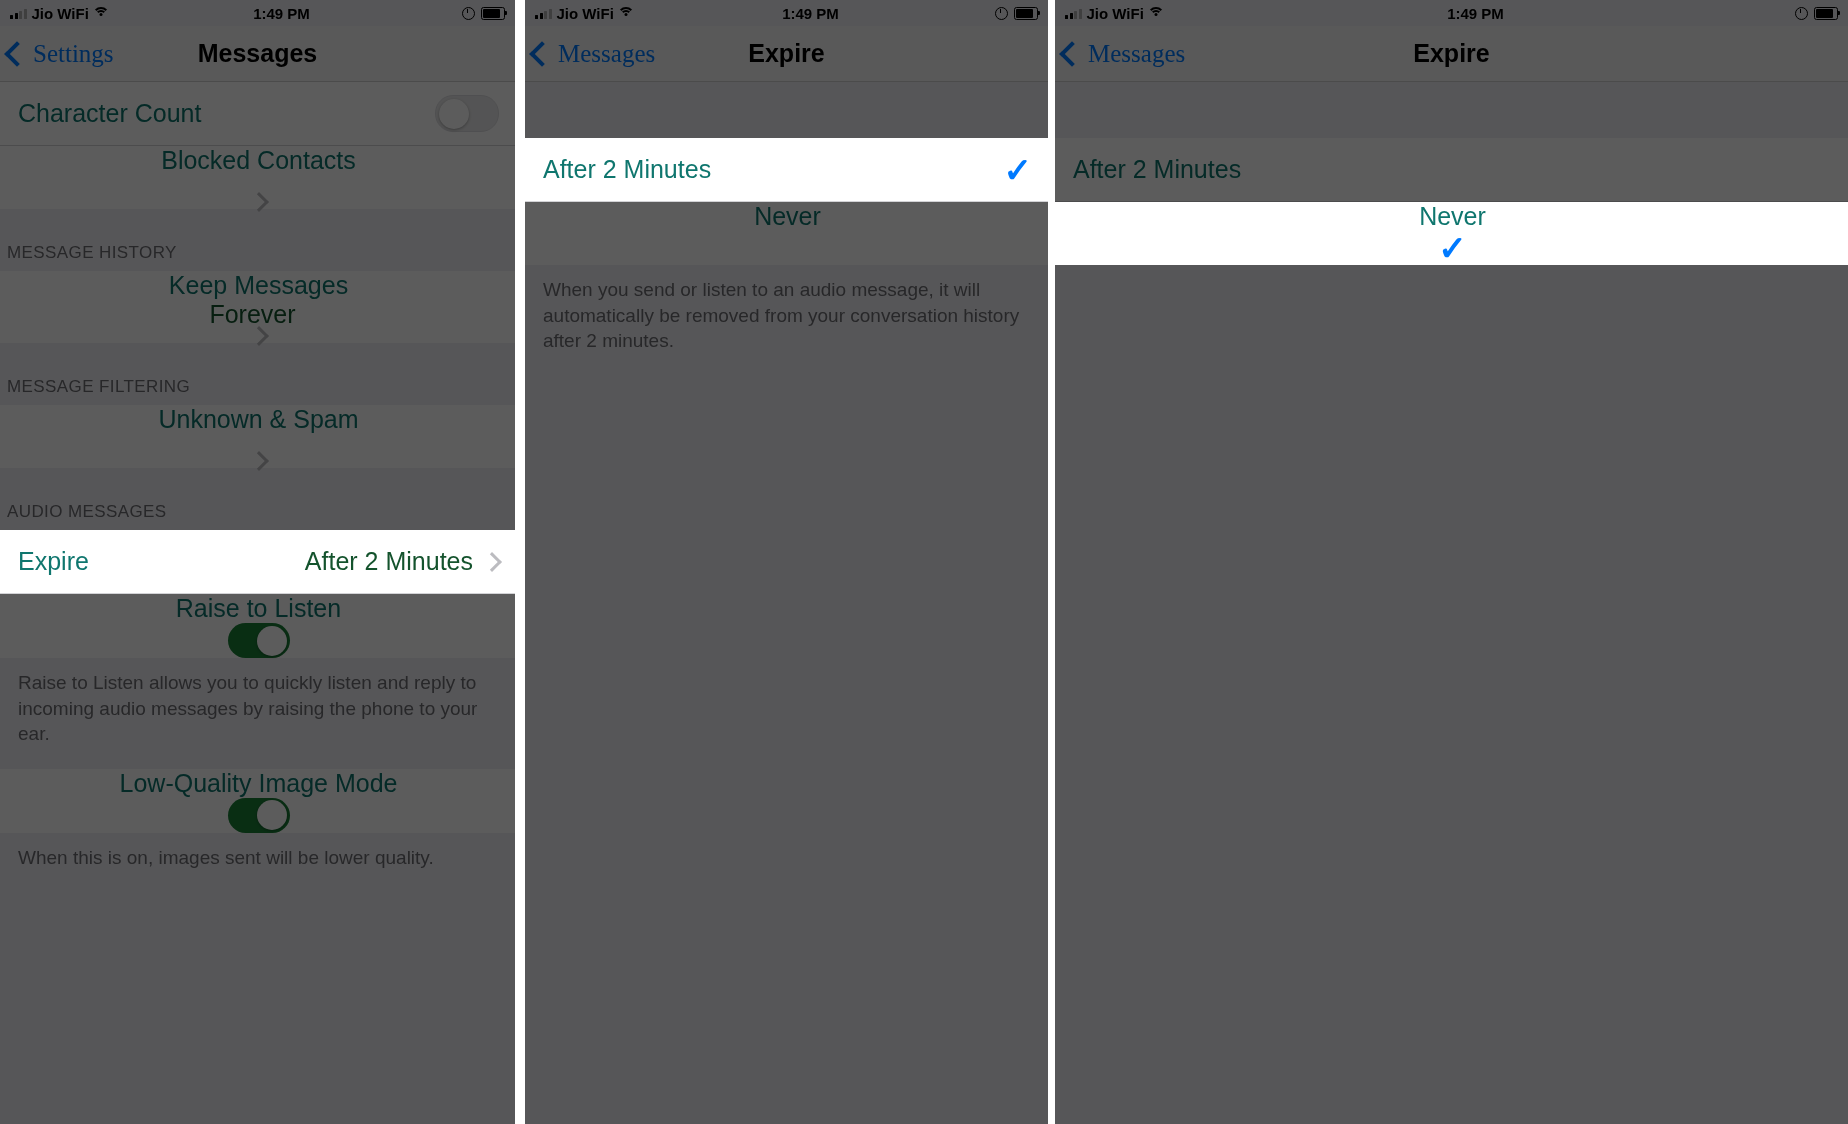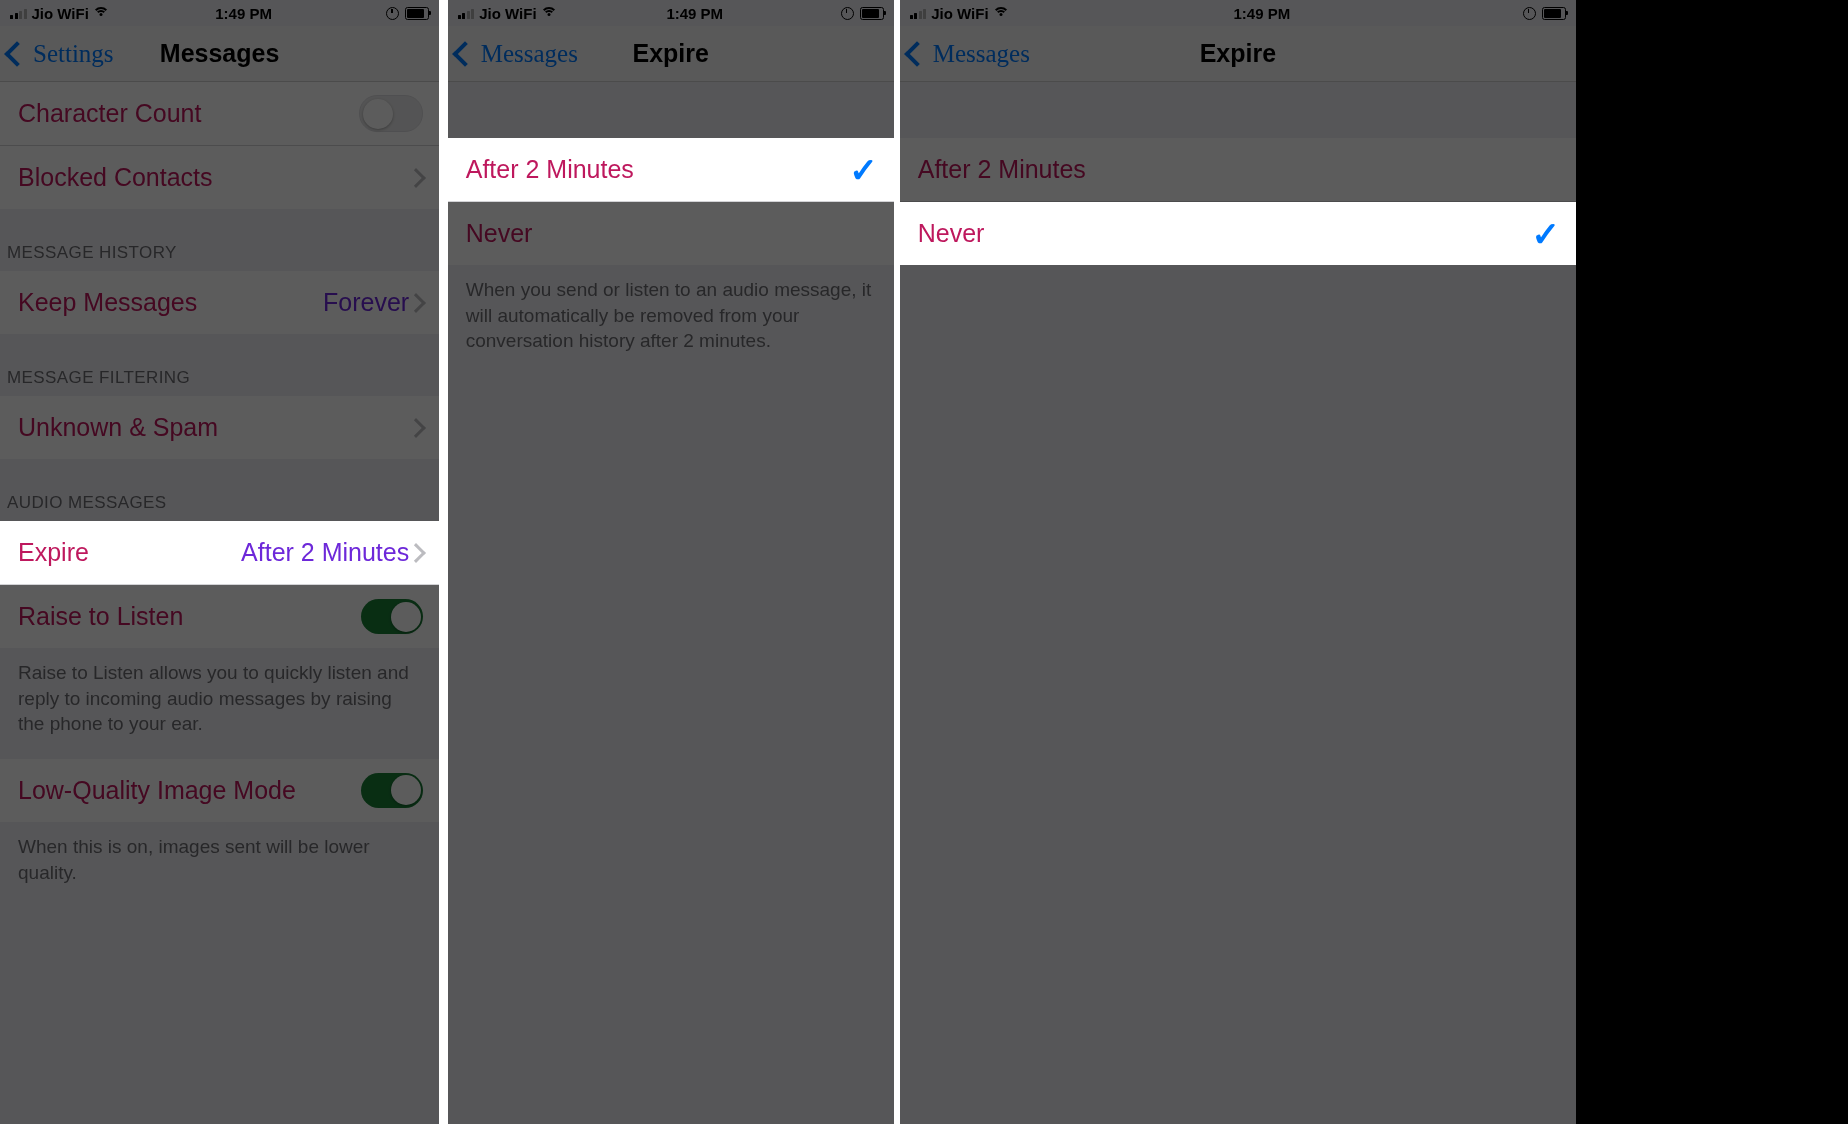--- a/index.html
+++ b/index.html
@@ -1,17 +1,17 @@
 <!DOCTYPE html>
 <html><head>
 <meta charset="utf-8">
 <style>
   html,body{margin:0;padding:0;background:#000;}
   body{width:1848px;height:1124px;font-family:"Liberation Sans",sans-serif;overflow:hidden;}
-  .stage{position:relative;width:1576px;height:1124px;display:flex;background:#fff;}
+  .stage{position:relative;width:1848px;height:1124px;display:flex;background:#fff;}
 
   .panel{position:relative;height:1124px;background:#fff;overflow:hidden;}
   .p1{width:515px;}
   .gap{width:10px;background:#ffffff;height:1124px;}
   .p2{width:523px;}
   .gap2{width:7px;background:#ffffff;height:1124px;}
   .p3{width:793px;}
 
   
   .veil{position:absolute;left:0;top:0;right:0;bottom:0;background:rgba(0,0,0,0.64);pointer-events:none;z-index:5;}
@@ -42,23 +42,23 @@
   .navbar{position:relative;height:55px;background:#f7f7f7;display:flex;align-items:center;border-bottom:1px solid #cfcfcf;z-index:1;}
   .nav-back{display:flex;align-items:center;gap:5px;padding-left:8px;color:#007aff;font-size:25px;font-family:Liberation Serif, serif;}
   .chev-left{width:14px;height:14px;border-left:4px solid #007aff;border-bottom:4px solid #007aff;transform:rotate(45deg);margin-right:2px;}
   .nav-title{position:absolute;left:0;right:0;text-align:center;font-size:25px;font-weight:bold;color:#000;}
 
   
   .tbl{background:#efeff4;}
   .sec-gap{height:34px;background:#efeff4;}
   .sec-head{font-size:17px;color:#6d6d72;letter-spacing:.4px;padding:0 0 8px 7px;background:#efeff4;}
   .row{position:relative;background:#fff;display:flex;align-items:center;min-height:63px;padding:0 16px 0 18px;border-bottom:1px solid #d3d3d6;}
-  .row.noline{border-bottom:none;}
-  .row-label{font-size:25px;color:#be185d;flex:1;}
-  .row-value{font-size:25px;color:#6d28d9;}
+  .row.noline{border-bottom:none;flex-direction:column;}
+  .row-label{font-size:25px;color:#0f766e;flex:1;}
+  .row-value{font-size:25px;color:#14532d;margin-right:12px;}
   .chev-right{width:11px;height:11px;border-right:3px solid #bcbcc0;border-top:3px solid #bcbcc0;transform:rotate(45deg);flex:none;}
   .footnote{font-size:19px;line-height:1.35;color:#6d6d72;padding:12px 18px 22px 18px;background:#efeff4;}
   .linkrow{font-size:21px;color:#007aff;padding:22px 0 18px 18px;background:#efeff4;}
 
   
   .toggle{width:62px;height:35px;border-radius:18px;position:relative;flex:none;}
   .toggle.off{background:#e9e9ea;border:1px solid #dcdce0;}
   .toggle.on{background:#1a7f37;}
   .knob{position:absolute;top:2.5px;width:30px;height:30px;border-radius:50%;background:#fff;box-shadow:0 1px 3px rgba(0,0,0,.3);}
   .toggle.off .knob{left:2.5px;}

